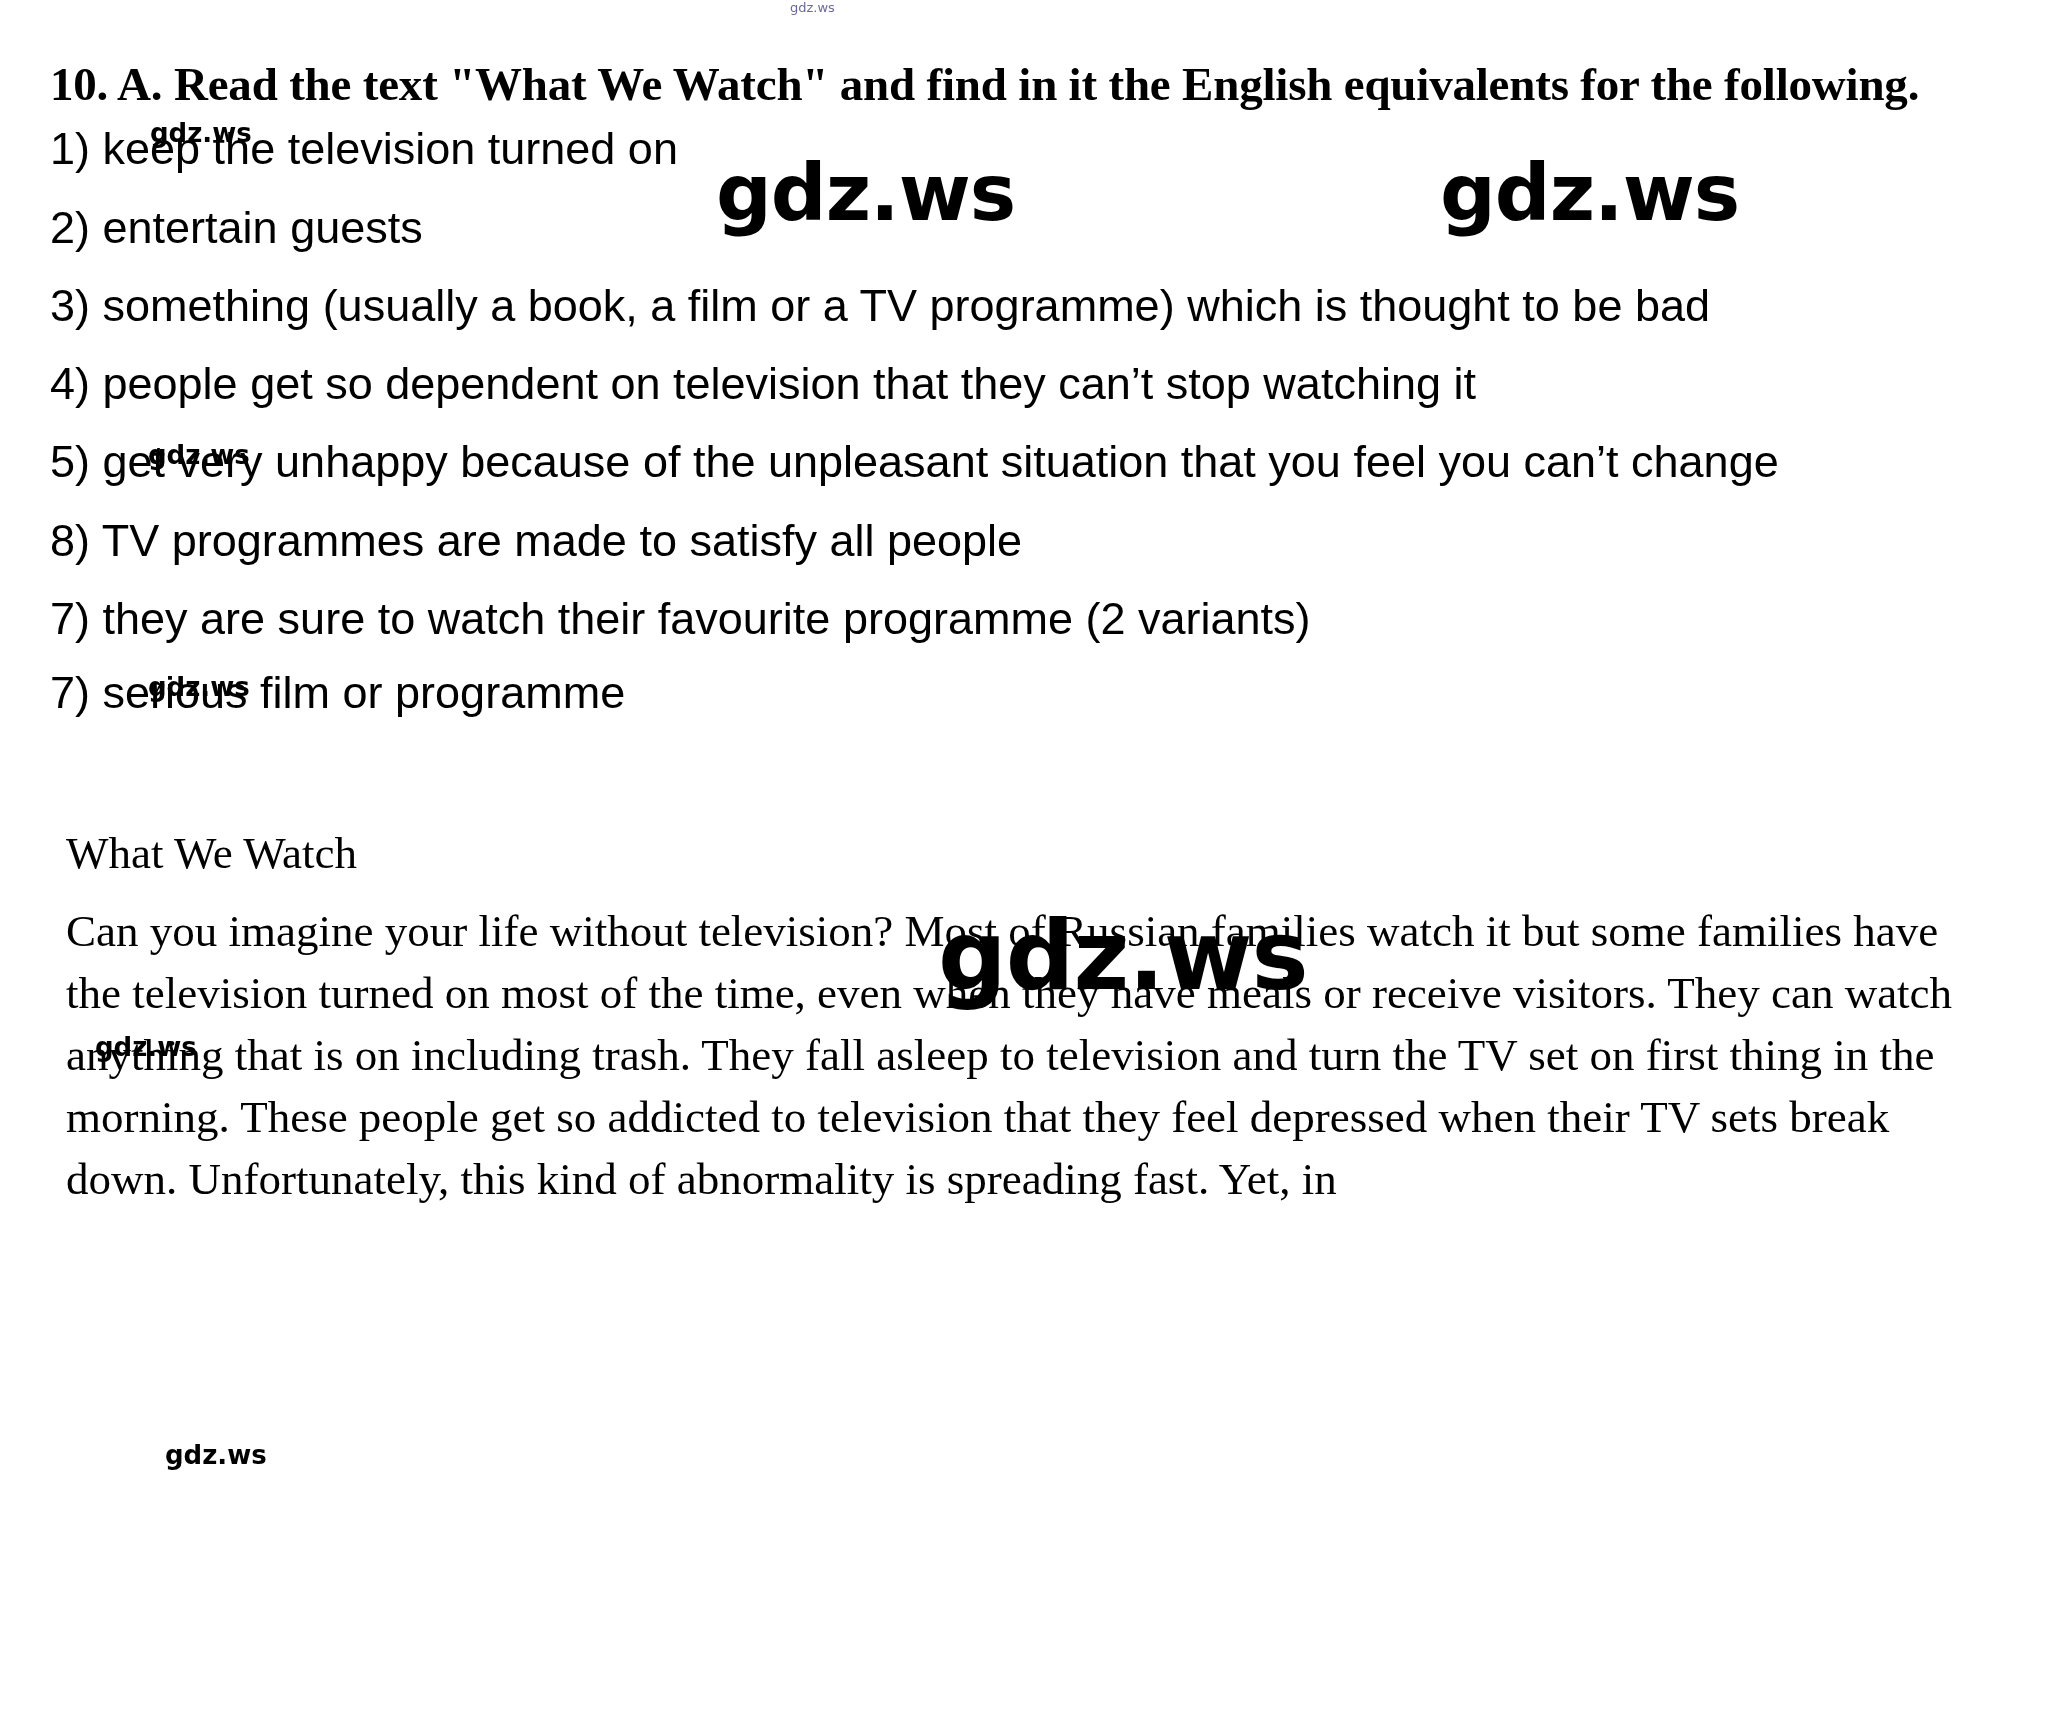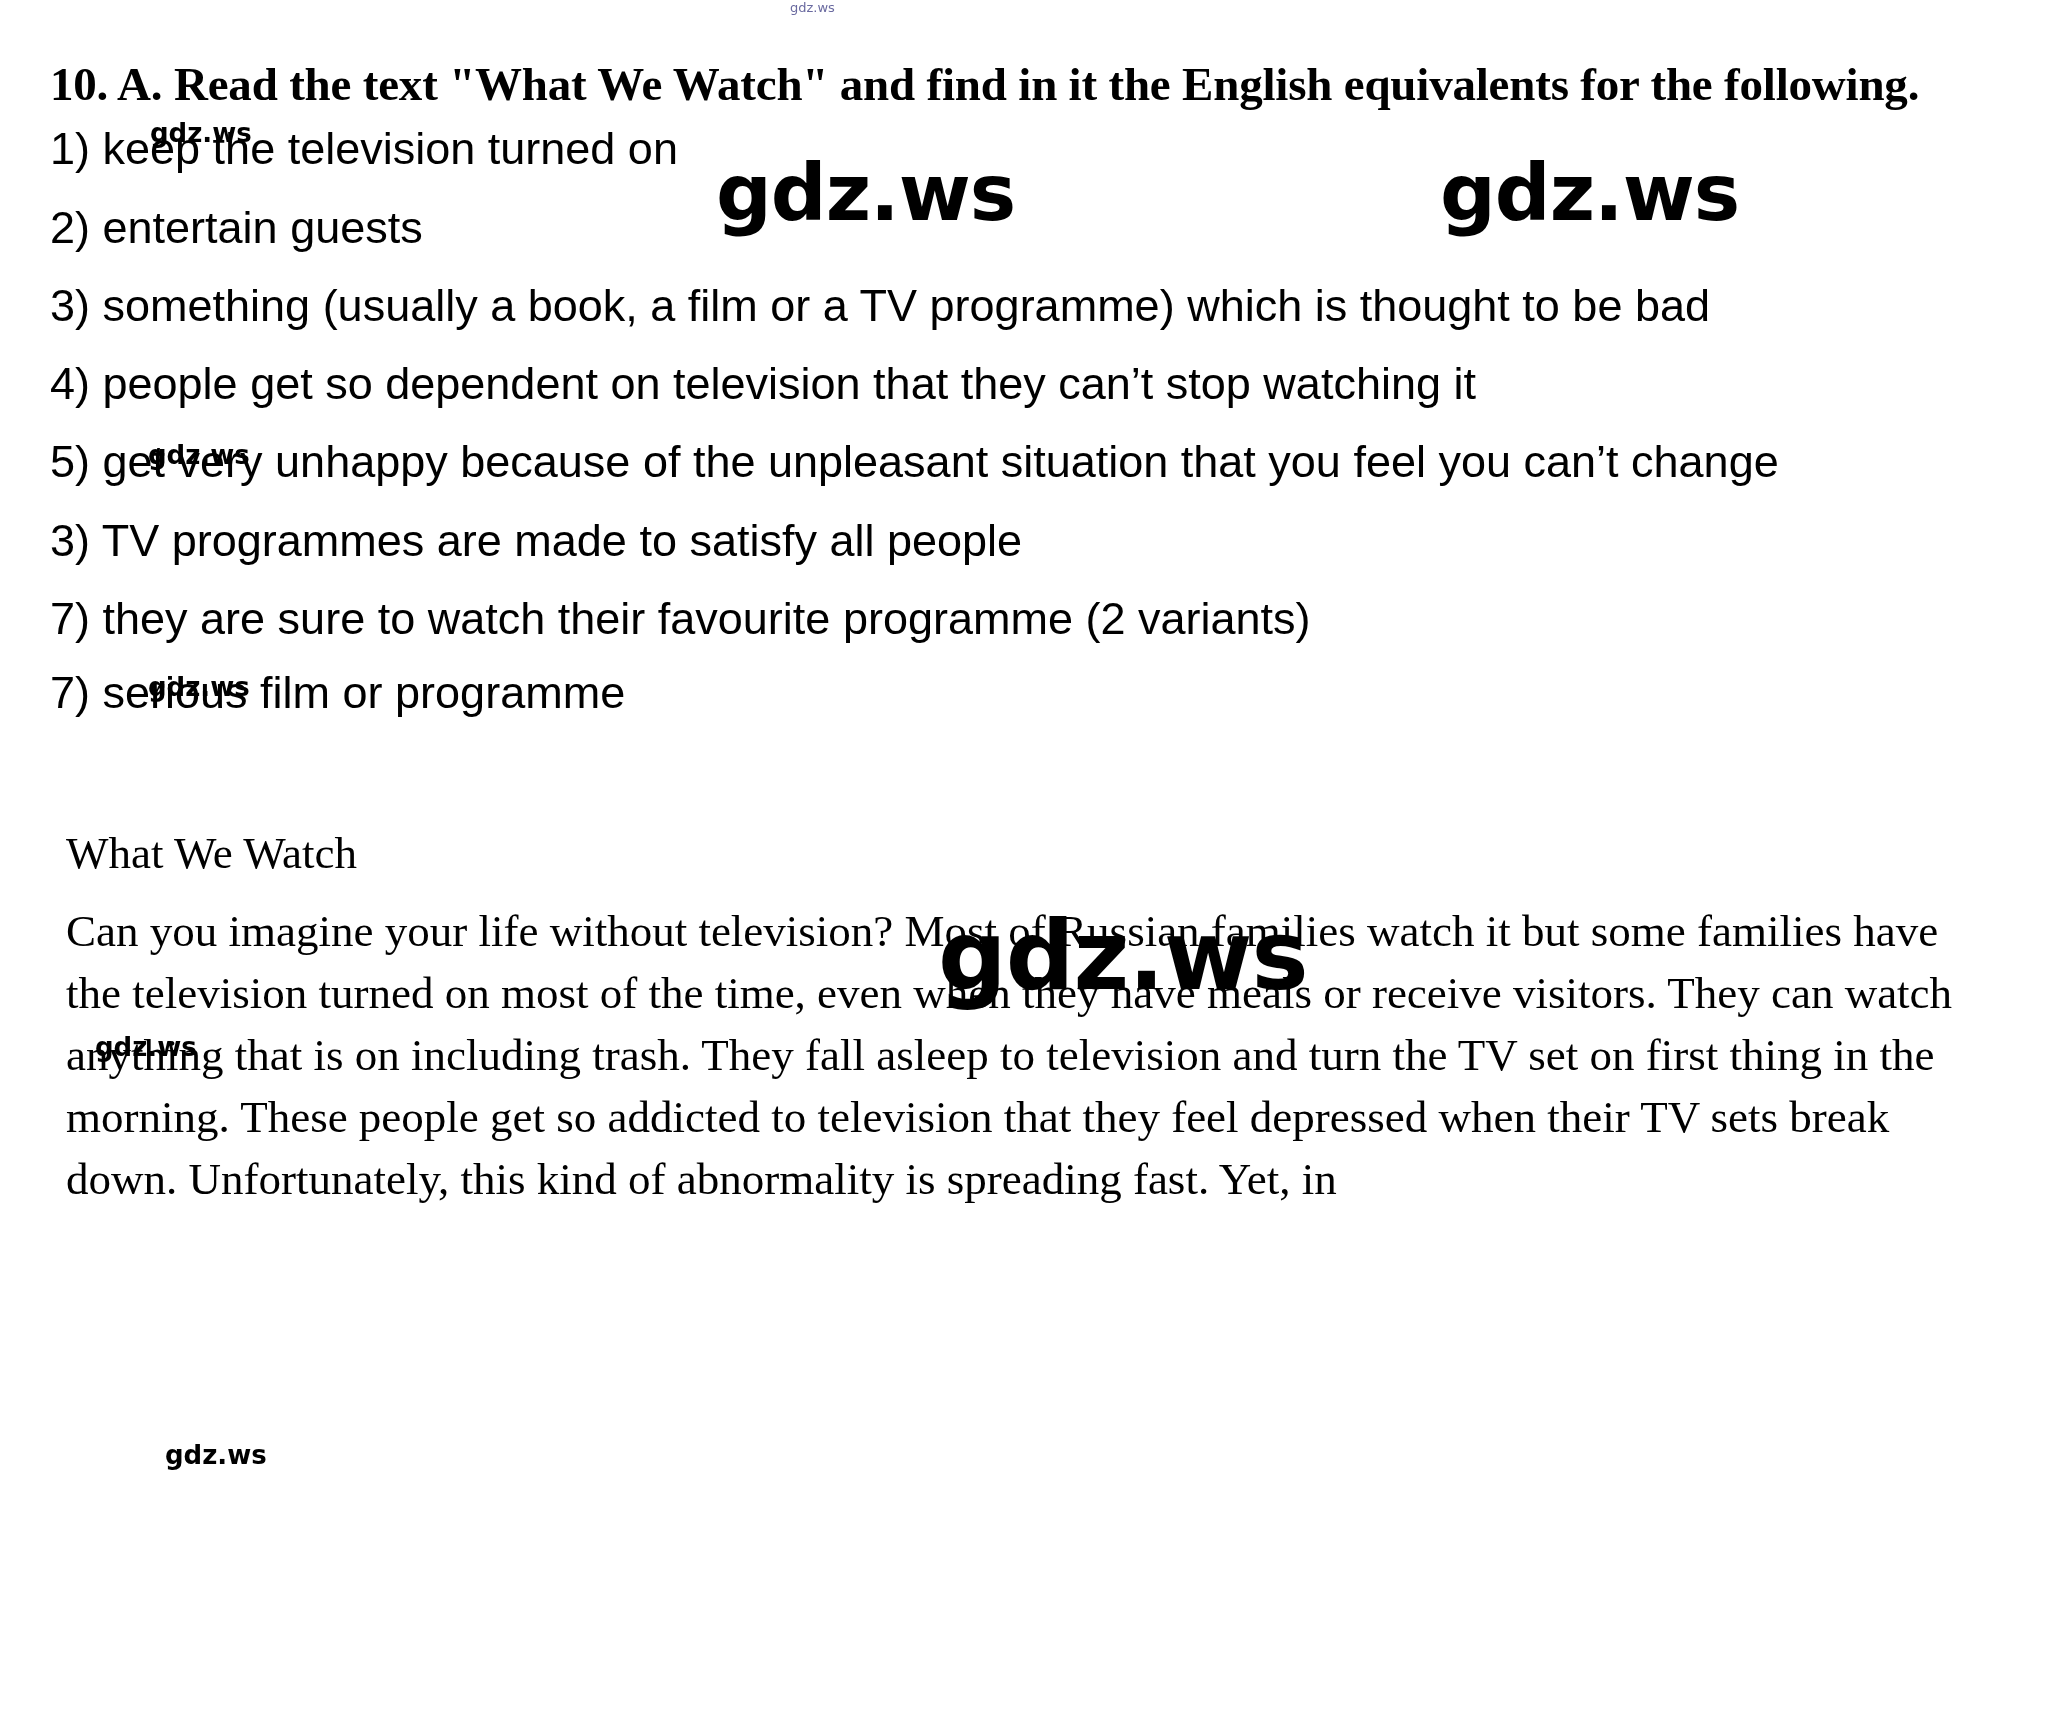--- a/index.html
+++ b/index.html
@@ -104,21 +104,21 @@
 
 <div class="page">
 
   <h1 class="heading">10. A. Read the text "What We Watch" and find in it the English equivalents for the following.</h1>
 
   <p class="item">1) keep the television turned on</p>
   <p class="item">2) entertain guests</p>
   <p class="item">3) something (usually a book, a film or a TV programme) which is thought to be bad</p>
   <p class="item">4) people get so dependent on television that they can’t stop watching it</p>
   <p class="item">5) get very unhappy because of the unpleasant situation that you feel you can’t change</p>
-  <p class="item">3) TV programmes are made to satisfy all people</p>
+  <p class="item">8) TV programmes are made to satisfy all people</p>
   <p class="item tight">7) they are sure to watch their favourite programme (2 variants)</p>
   <p class="item tight">7) serious film or programme</p>
 
   <div class="spacer"></div>
 
   <p class="subtitle">What We Watch</p>
 
   <p class="para">Can you imagine your life without television? Most of Russian families watch it but some families have the television turned on most of the time, even when they have meals or receive visitors. They can watch anything that is on including trash. They fall asleep to television and turn the TV set on first thing in the morning. These people get so addicted to television that they feel depressed when their TV sets break down. Unfortunately, this kind of abnormality is spreading fast. Yet, in</p>
 
   <span class="wm wm-tiny wm1">gdz.ws</span>

